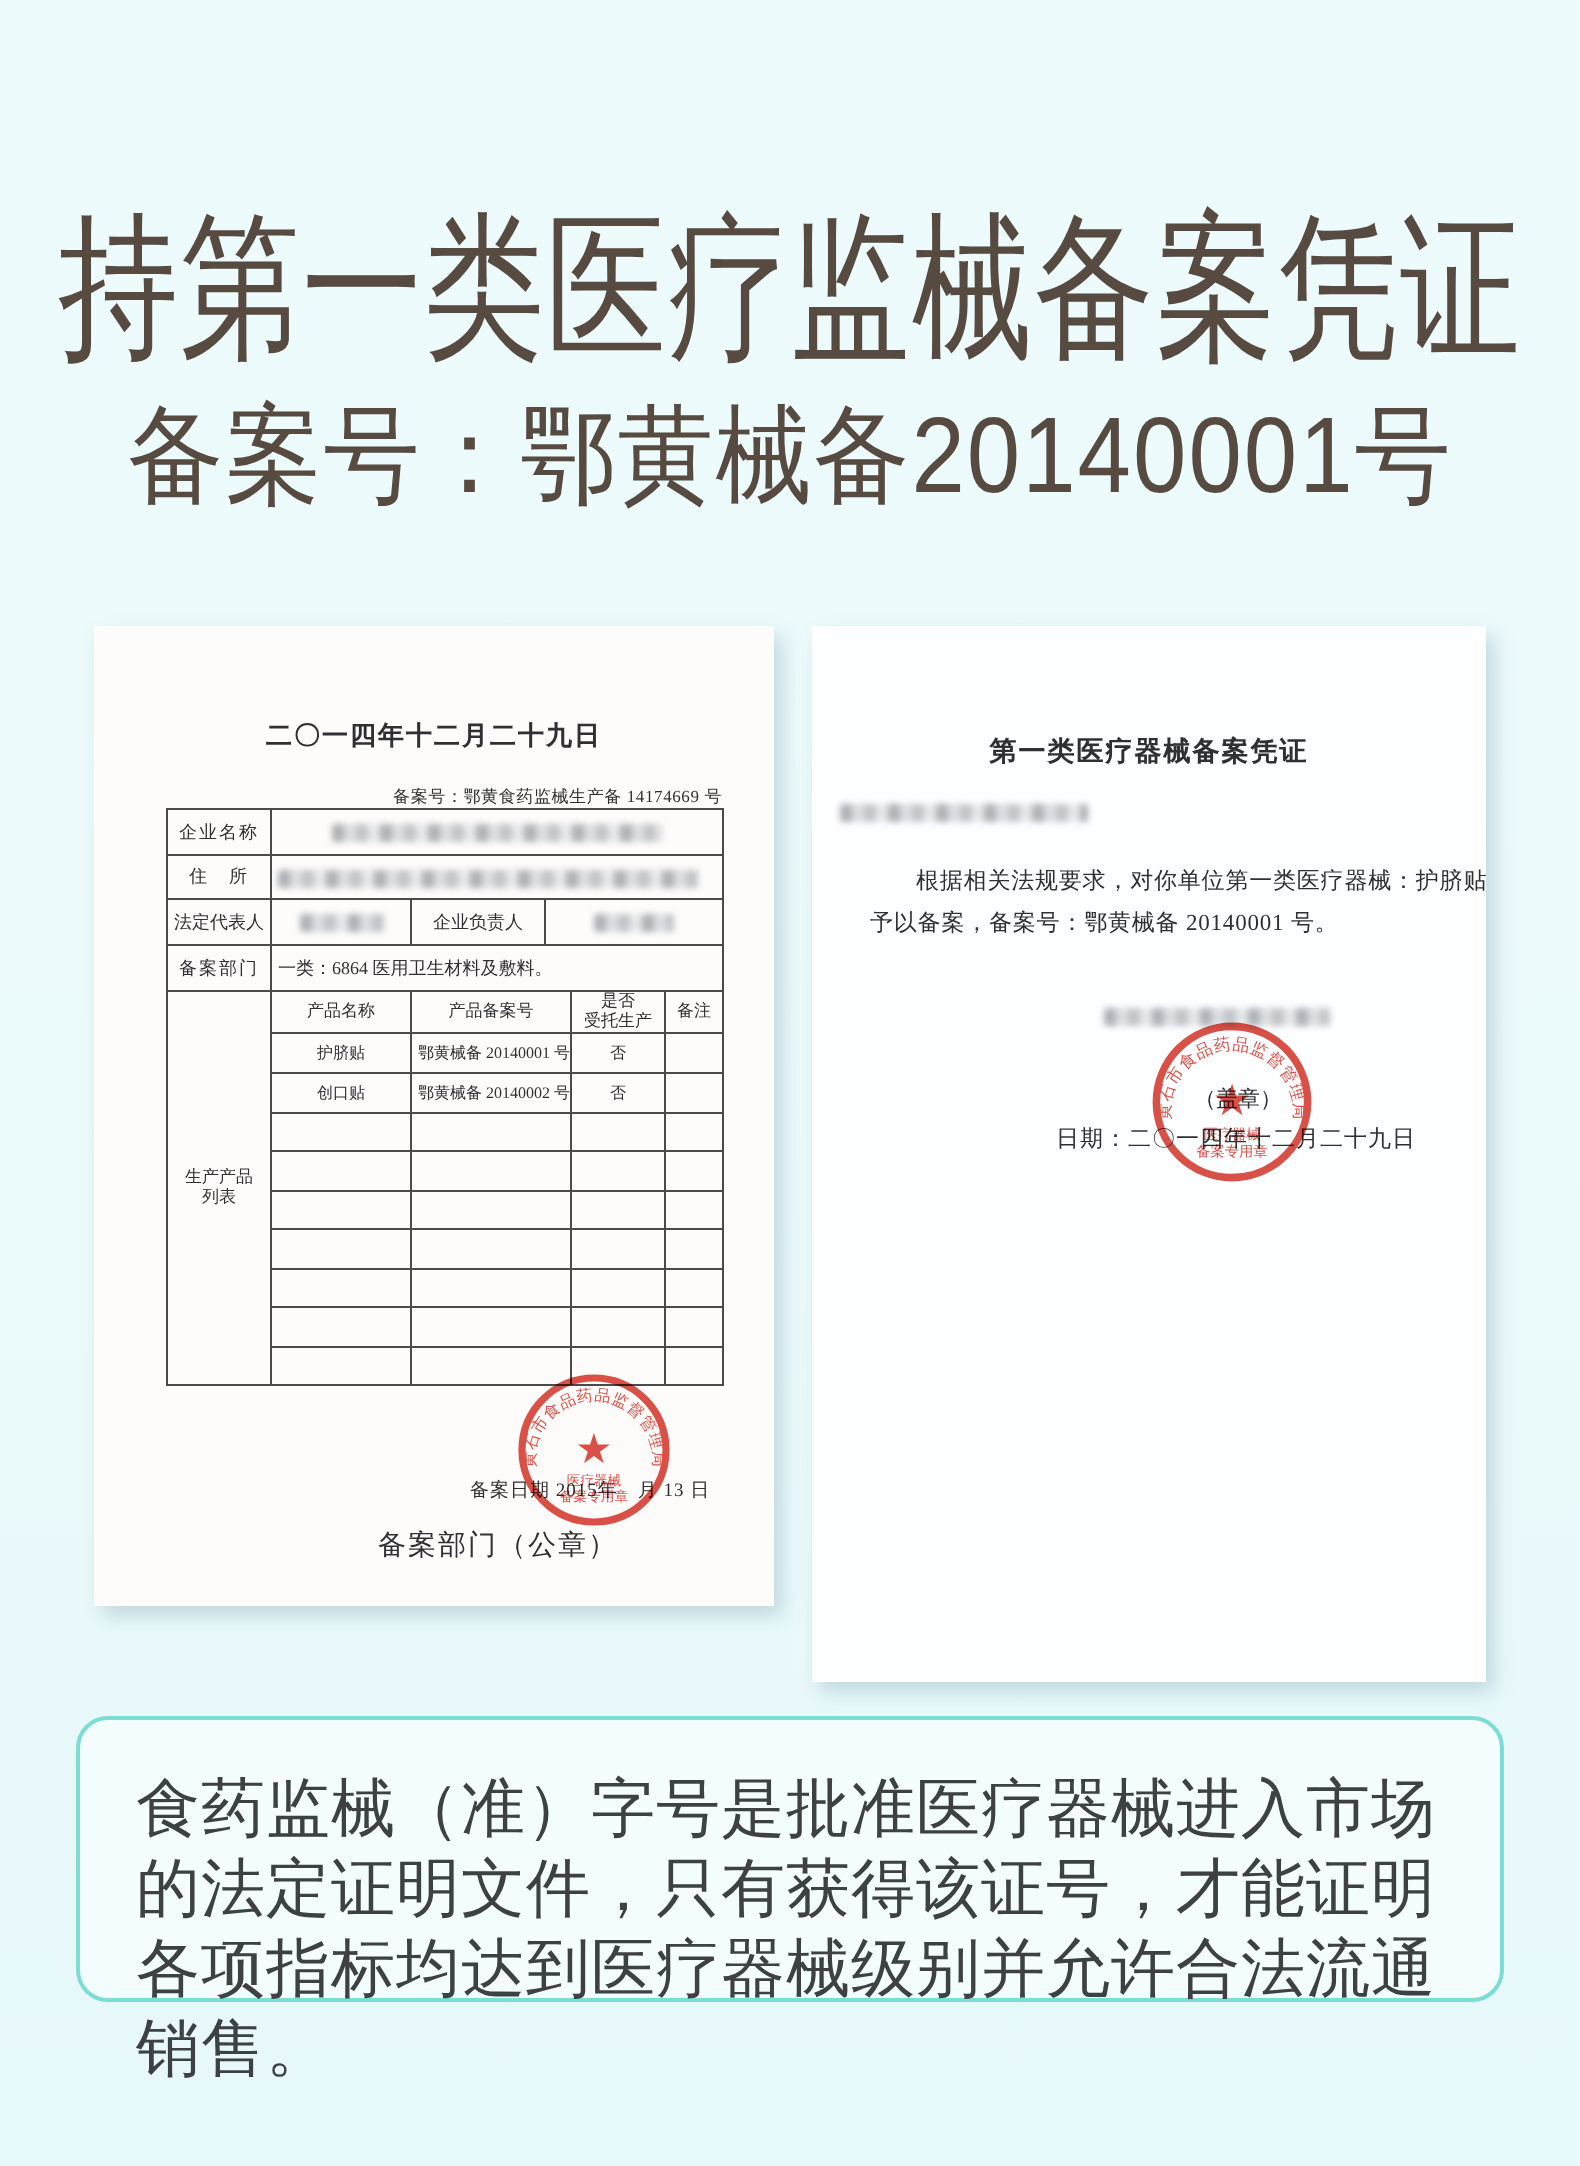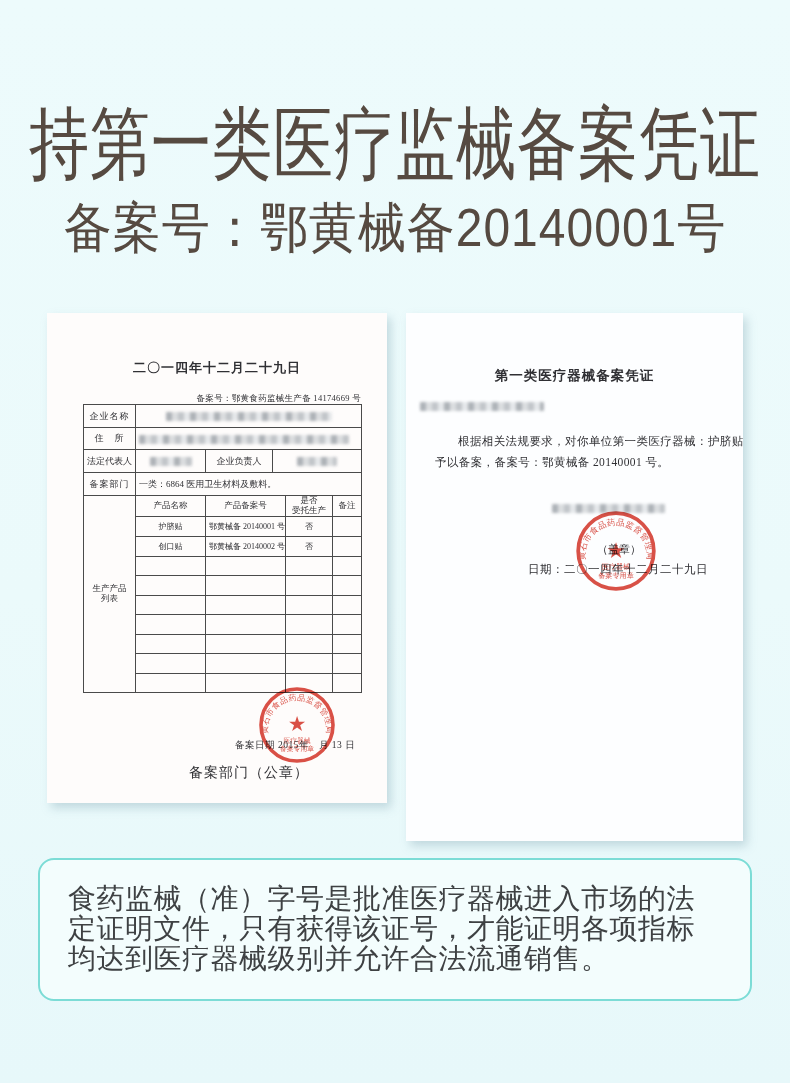--- a/index.html
+++ b/index.html
@@ -62,21 +62,21 @@
 
   
   .stamp{position:absolute;mix-blend-mode:multiply;opacity:.88;}
   .stamp-left{left:210px;top:372px;width:80px;height:80px;}
   .stamp-right{left:168px;top:196px;width:84px;height:84px;}
 
   
   .note-box{position:absolute;left:38px;top:858px;width:714px;height:143px;
     box-sizing:border-box;background:var(--note-bg);
     border:2px solid var(--note-border);border-radius:16px;}
-  .note-box p{margin:24px 28px 0 28px;font-size:28px;line-height:30px;
+  .note-box p{margin:24px 28px 0 28px;font-size:32px;line-height:40px;
     color:var(--note-text);letter-spacing:.5px;}
 </style>
 </head>
 <body>
 
 <div class="page">
 
   <div class="page-title">持第一类医疗监械备案凭证</div>
   <div class="page-subtitle">备案号：鄂黄械备20140001号</div>
 

